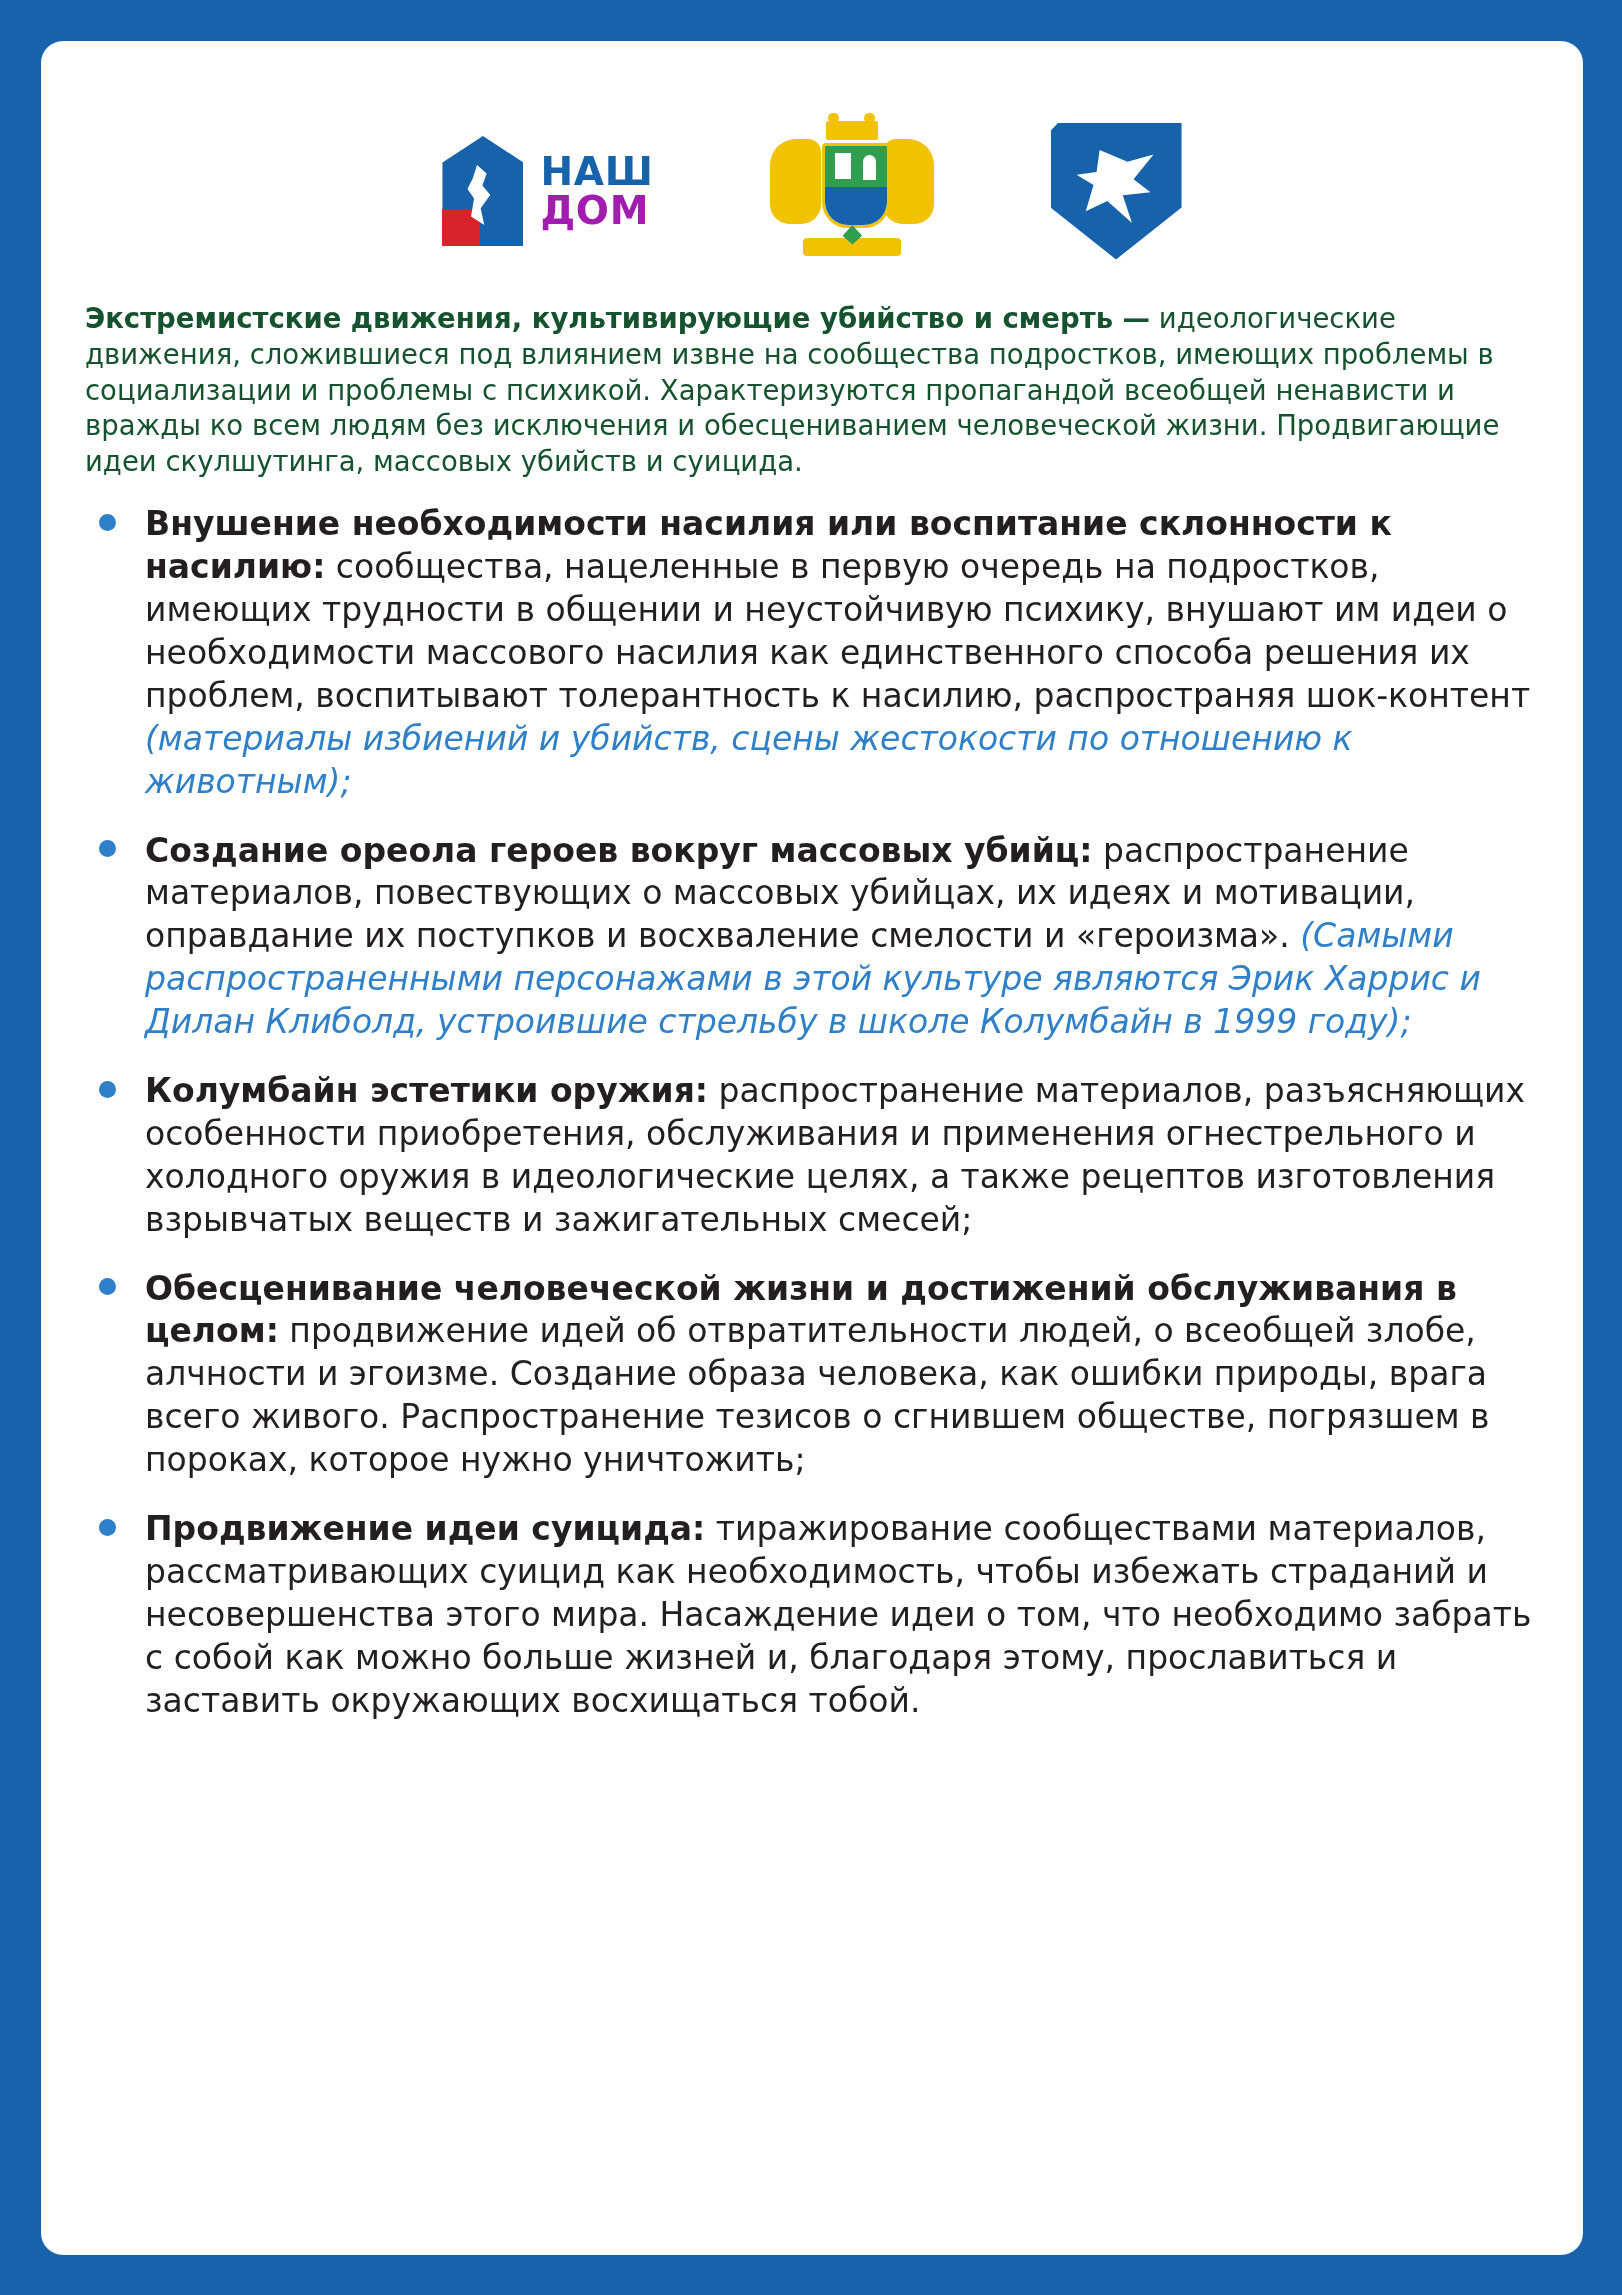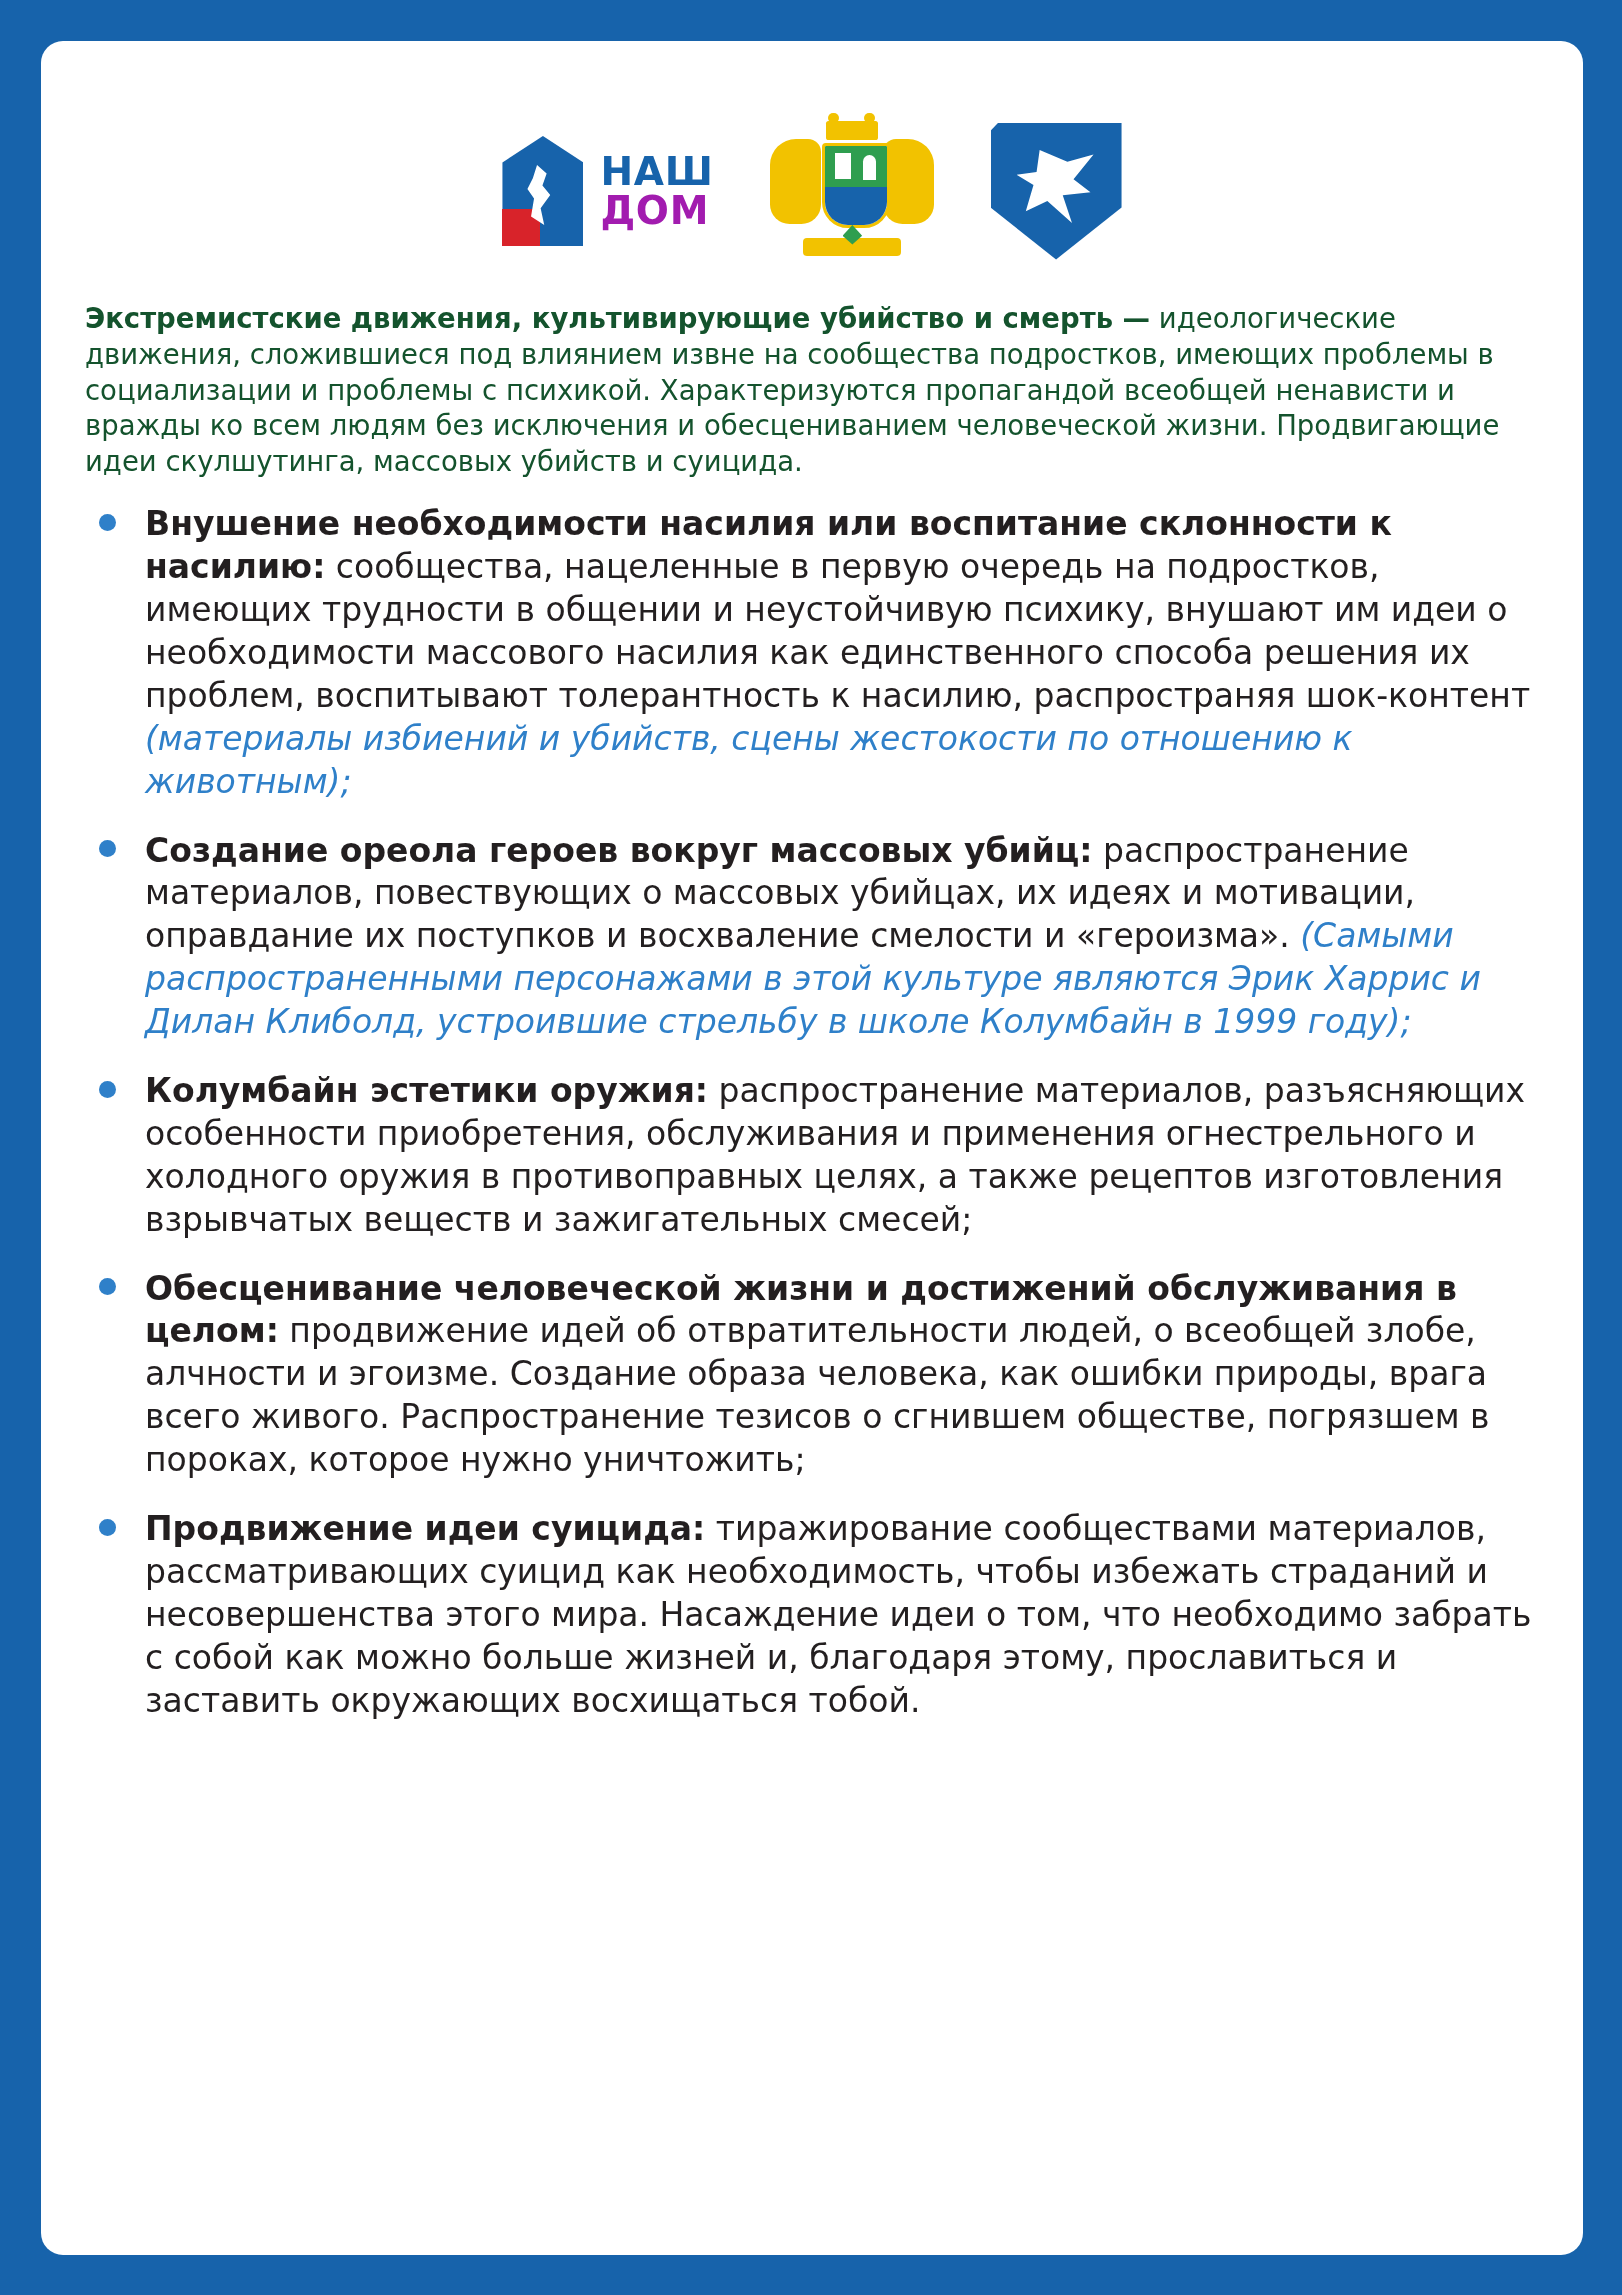--- a/index.html
+++ b/index.html
@@ -26,21 +26,21 @@
   
   .logo-row {
     position: absolute;
     top: 65px;
     left: 0;
     width: 100%;
     height: 170px;
     display: flex;
     align-items: center;
     justify-content: center;
-    gap: 50px;
+    gap: 110px;
   }
   .logo-nashdom {
     display: flex;
     align-items: center;
     gap: 17px;
   }
   .nd-mark {
     position: relative;
     width: 81px;
     height: 110px;
@@ -275,21 +275,21 @@
         <span class="bold">Внушение необходимости насилия или воспитание склонности к насилию:</span><span> сообщества, нацеленные в первую очередь на подростков, имеющих трудности в общении и неустойчивую психику, внушают им идеи о необходимости массового насилия как единственного способа решения их проблем, воспитывают толерантность к насилию, распространяя шок-контент </span><span class="ital-blue">(материалы избиений и убийств, сцены жестокости по отношению к животным);</span>
       </li>
 
       <li>
         <span class="dot"></span>
         <span class="bold">Создание ореола героев вокруг массовых убийц:</span><span> распространение материалов, повествующих о массовых убийцах, их идеях и мотивации, оправдание их поступков и восхваление смелости и «героизма». </span><span class="ital-blue">(Самыми распространенными персонажами в этой культуре являются Эрик Харрис и Дилан Клиболд, устроившие стрельбу в школе Колумбайн в 1999 году);</span>
       </li>
 
       <li>
         <span class="dot"></span>
-        <span class="bold">Колумбайн эстетики оружия:</span><span> распространение материалов, разъясняющих особенности приобретения, обслуживания и применения огнестрельного и холодного оружия в противоправных  целях, а также рецептов изготовления взрывчатых веществ и зажигательных смесей;</span><span class="ital-blue"></span>
+        <span class="bold">Колумбайн эстетики оружия:</span><span> распространение материалов, разъясняющих особенности приобретения, обслуживания и применения огнестрельного и холодного оружия в идеологические  целях, а также рецептов изготовления взрывчатых веществ и зажигательных смесей;</span><span class="ital-blue"></span>
       </li>
 
       <li>
         <span class="dot"></span>
         <span class="bold">Обесценивание человеческой жизни и достижений обслуживания в целом:</span><span> продвижение идей об отвратительности людей, о всеобщей злобе, алчности и эгоизме. Создание образа человека, как ошибки природы, врага всего живого. Распространение тезисов о сгнившем обществе, погрязшем в пороках, которое нужно уничтожить;</span><span class="ital-blue"></span>
       </li>
 
       <li>
         <span class="dot"></span>
         <span class="bold">Продвижение идеи суицида:</span><span> тиражирование сообществами материалов, рассматривающих суицид как необходимость, чтобы избежать страданий и несовершенства этого мира. Насаждение  идеи о том, что необходимо забрать с собой как можно больше  жизней и, благодаря этому, прославиться и заставить окружающих восхищаться тобой.</span><span class="ital-blue"></span>

